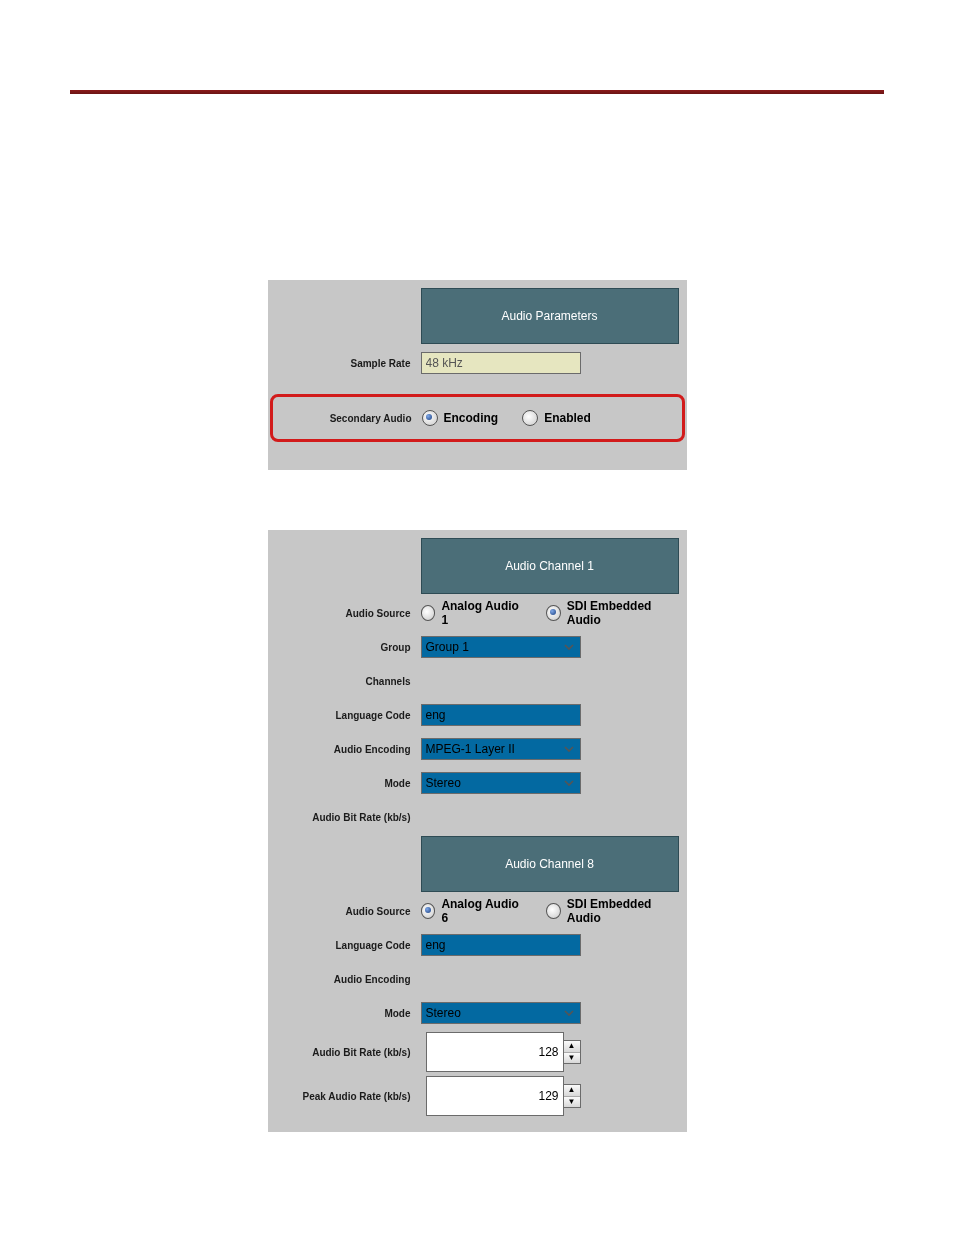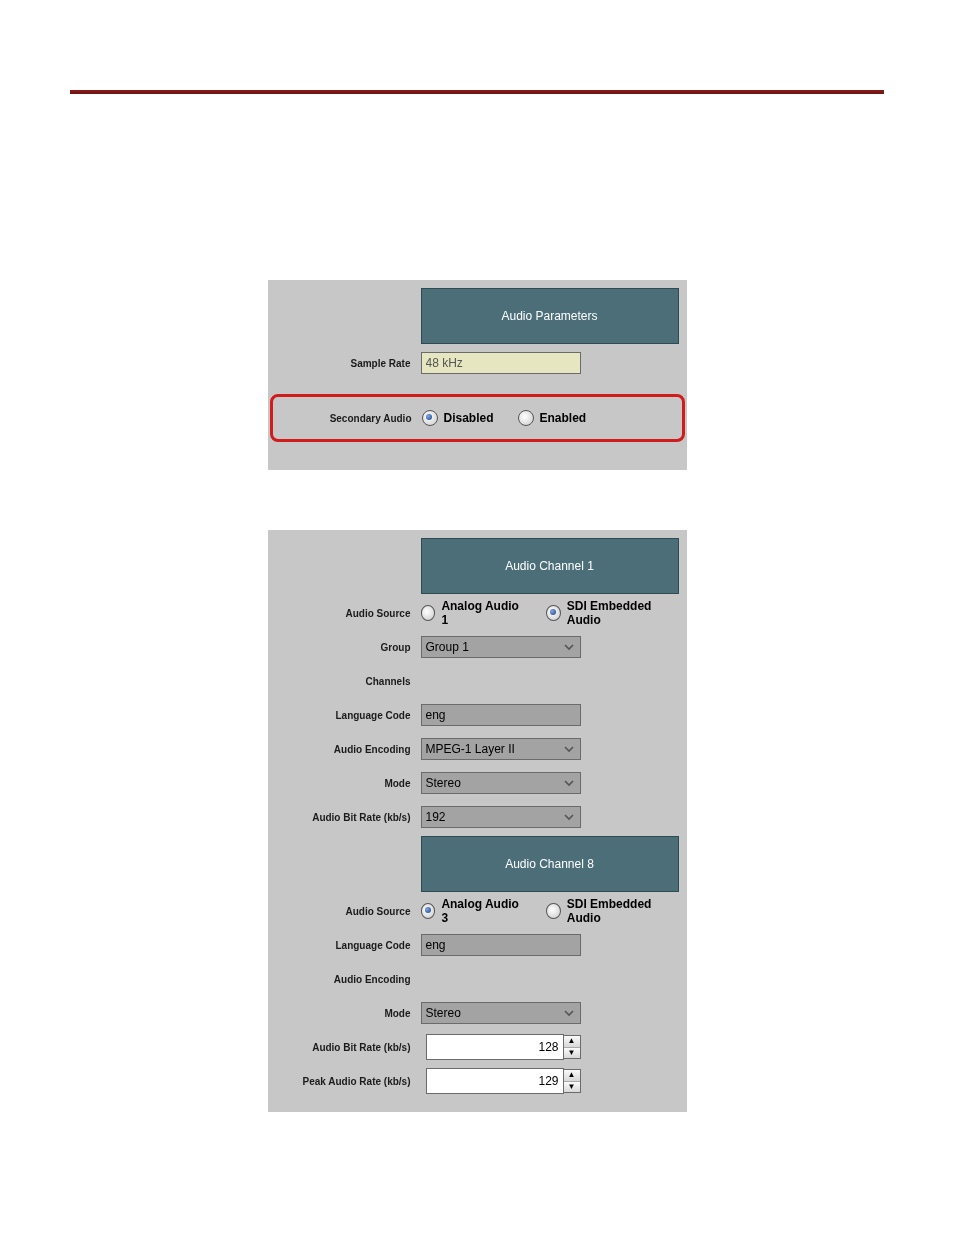--- a/index.html
+++ b/index.html
@@ -58,21 +58,21 @@
   }
   .header-row .label { }
   .header-row .section-header { flex:1; margin-bottom:0; }
 
   input[type="text"].wide, .select {
     width: 160px;
     height: 22px;
     font-size: 12px;
     padding: 0 4px;
     border: 1px solid #6b6b6b;
-    background: #a3a3a3;
+    background: #0369a1;
     box-sizing: border-box;
   }
   .readonly-input {
     width: 160px;
     height: 22px;
     font-size: 12px;
     padding: 0 4px;
     border: 1px solid #6b6b6b;
     background: #e6e6c0;
     color: #555;
@@ -94,21 +94,21 @@
     padding-right: 18px;
   }
   .spinner-wrap {
     display:flex;
     align-items:center;
     width:160px;
     justify-content: flex-end;
   }
   .spinner-input {
     width:138px;
-    height:26px;
+    height:40px;
     border:1px solid #6b6b6b;
     font-size:12px;
     text-align:right;
     padding:0 4px;
     box-sizing:border-box;
   }
   .spinner-arrows {
     width:16px;
     height:22px;
     border:1px solid #6b6b6b;
@@ -178,21 +178,21 @@
     <div class="label">Sample Rate</div>
     <div class="field">
       <input type="text" class="readonly-input" readonly="" value="48 kHz" style="">
     </div>
   </div>
   <div class="highlight-box">
     <div class="row">
       <div class="label">Secondary Audio</div>
       <div class="field">
         <span class="radio selected"></span>
-        <span class="radio-label">Disabled</span>
+        <span class="radio-label">Encoding</span>
         <span class="radio"></span>
         <span class="radio-label">Enabled</span>
       </div>
     </div>
   </div>
 </div>
 
 <div class="panel panel2">
 
   <div class="row header-row">
@@ -252,40 +252,32 @@
         <input type="text" class="select" value="Stereo" style="">
         <svg class="chev" viewBox="0 0 12 12">
             <path d="M2 4l4 4 4-4" stroke="#555" stroke-width="1.6" fill="none"></path>
           </svg>
       </div>
     </div>
   </div>
 
   <div class="row">
     <div class="label">Audio Bit Rate (kb/s)</div>
-    <div class="field">
-      <div class="select-wrap">
-        <input type="text" class="select" value="192" style="">
-        <svg class="chev" viewBox="0 0 12 12">
-            <path d="M2 4l4 4 4-4" stroke="#555" stroke-width="1.6" fill="none"></path>
-          </svg>
-      </div>
-    </div>
   </div>
 
   <div class="row header-row">
     <div class="label"></div>
     <div class="section-header">Audio Channel 8</div>
   </div>
 
   <div class="row">
     <div class="label">Audio Source</div>
     <div class="field">
       <span class="radio selected"></span>
-      <span class="radio-label">Analog Audio 3</span>
+      <span class="radio-label">Analog Audio 6</span>
       <span class="radio"></span>
       <span class="radio-label" style="margin-right:0">SDI Embedded Audio</span>
     </div>
   </div>
 
   <div class="row">
     <div class="label">Language Code</div>
     <div class="field">
       <input type="text" class="wide" value="eng" style="">
     </div>

